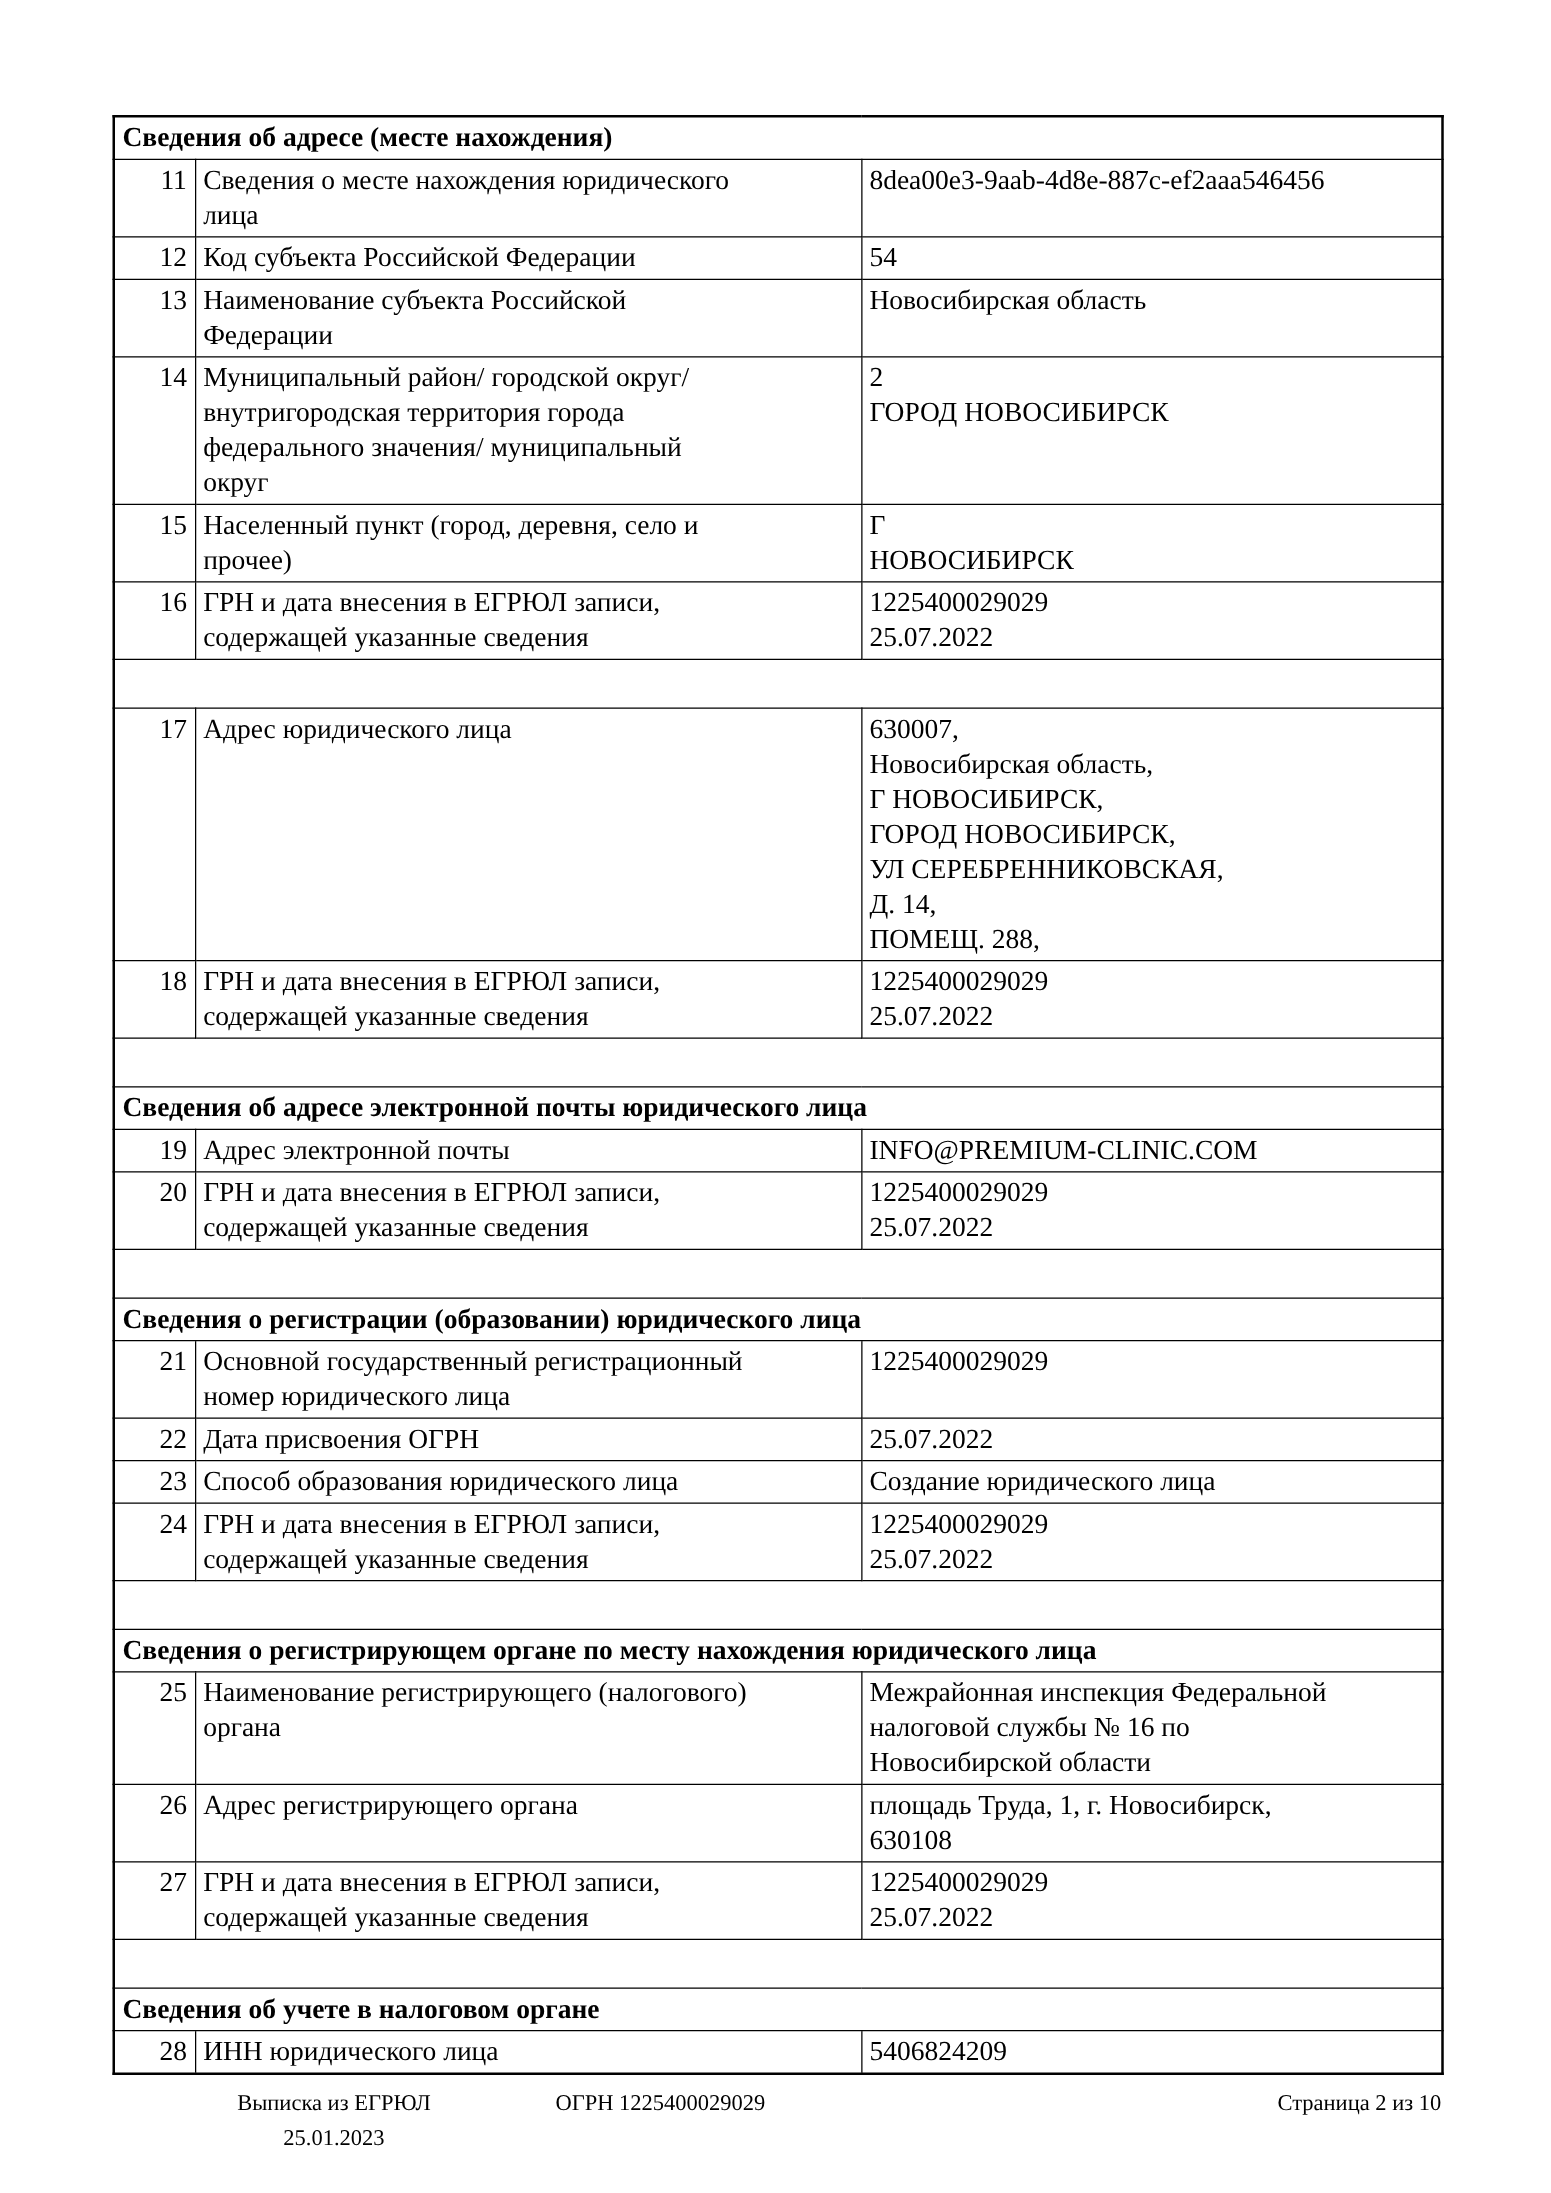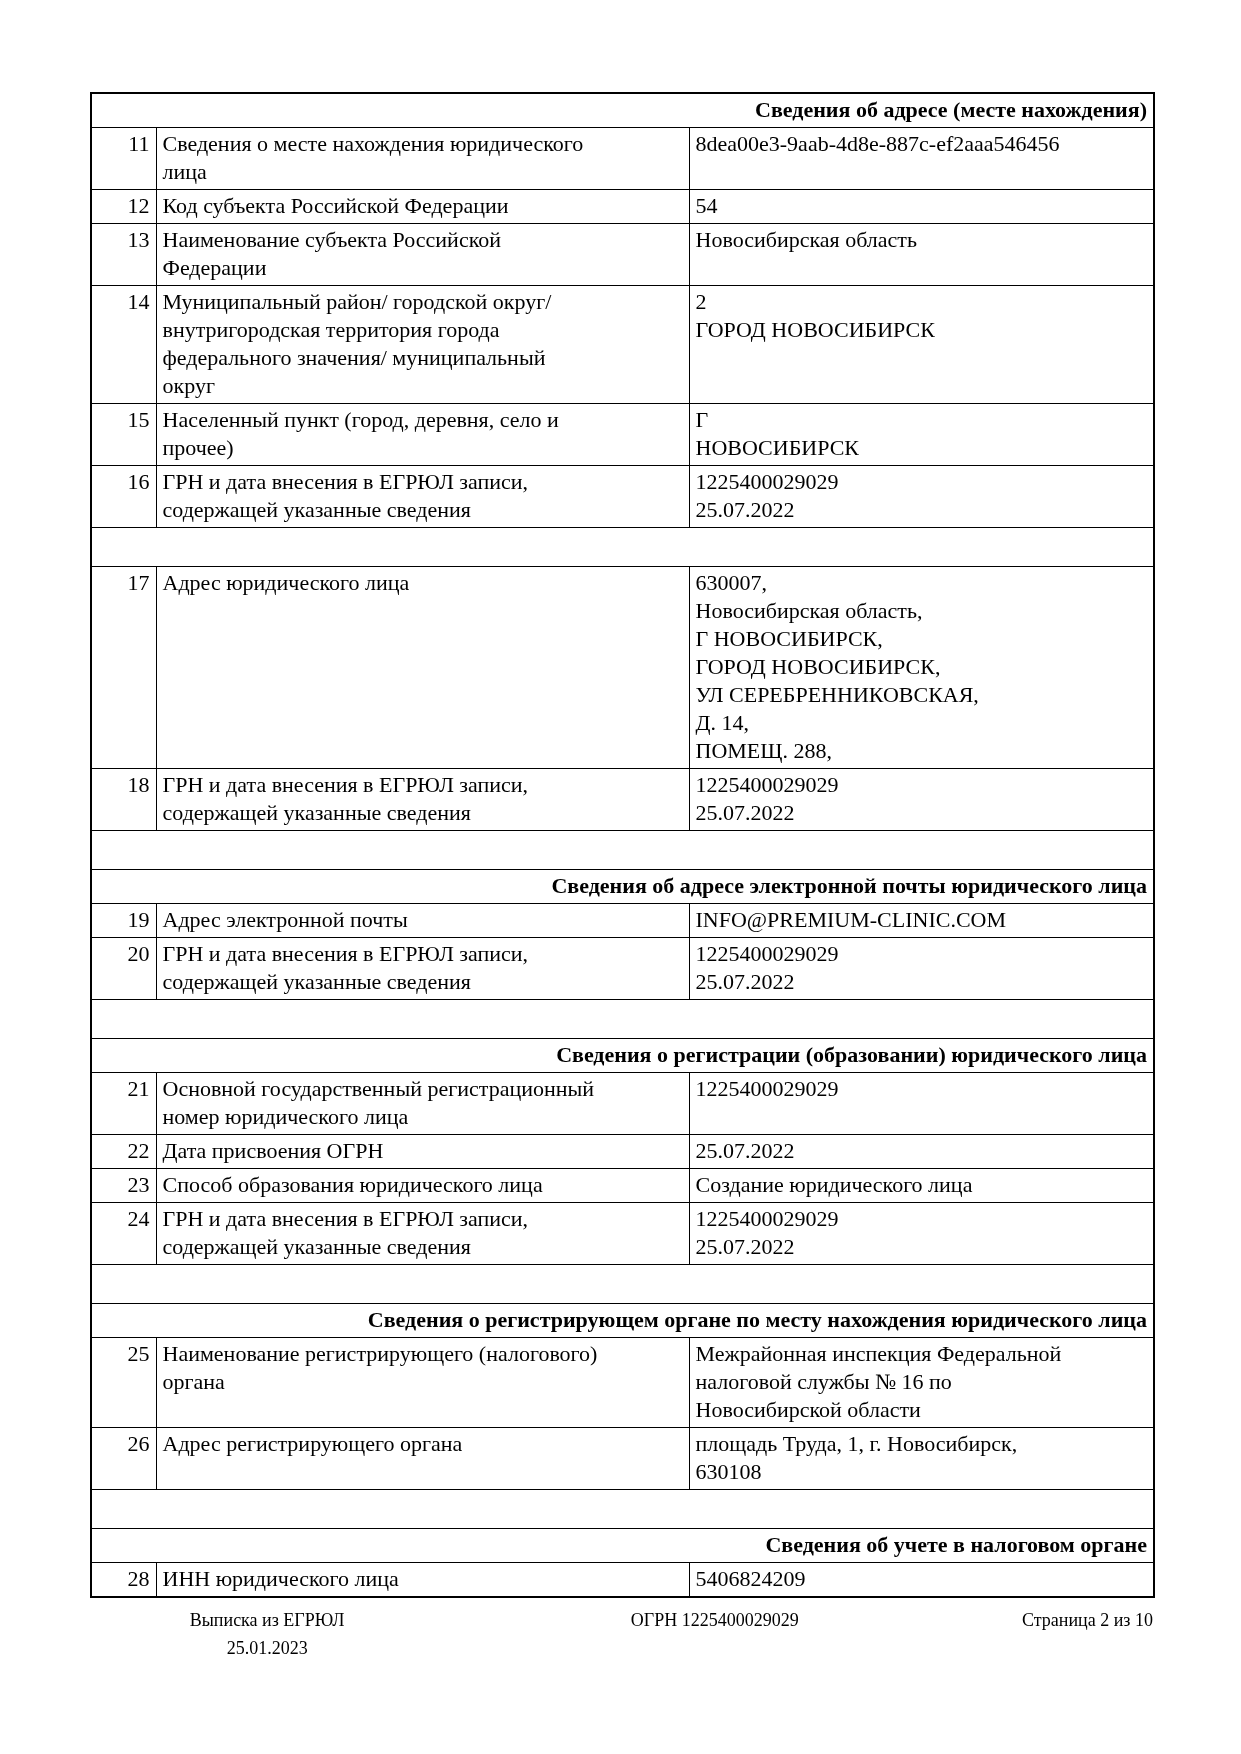--- a/index.html
+++ b/index.html
@@ -27,32 +27,32 @@
     font-size: 22px;
     line-height: 28px;
     padding: 2px 6px 3px 6px;
     white-space: pre-line;
     overflow: hidden;
     word-wrap: break-word;
   }
   td.num { text-align: right; padding-left: 2px; padding-right: 2px; }
   tr.sec td {
     font-weight: bold;
-    text-align: right;
+    text-align: left;
     white-space: normal;
   }
   tr.spacer td { height: 38px; padding: 0; }
   .footer {
     display: flex;
     margin: 8px 88px 0 90px;
     font-size: 18px;
     line-height: 28px;
   }
   .f-left  { flex: 1; text-align: center; }
-  .f-center{ flex: 1; text-align: right; }
+  .f-center{ flex: 1; text-align: left; }
   .f-right { flex: 1; text-align: right; }
 </style>
 </head>
 <body>
 
 <div class="page">
 
   <table class="doc">
     <colgroup>
       <col style="width:65px">
@@ -184,20 +184,27 @@
         <td class="val">Межрайонная инспекция Федеральной
 налоговой службы № 16 по
 Новосибирской области</td>
       </tr>
       <tr>
         <td class="num">26</td>
         <td class="lbl">Адрес регистрирующего органа</td>
         <td class="val">площадь Труда, 1, г. Новосибирск,
 630108</td>
       </tr>
+      <tr>
+        <td class="num">27</td>
+        <td class="lbl">ГРН и дата внесения в ЕГРЮЛ записи,
+содержащей указанные сведения</td>
+        <td class="val">1225400029029
+25.07.2022</td>
+      </tr>
       <tr class="spacer">
         <td colspan="3"></td>
       </tr>
       <tr class="sec">
         <td colspan="3">Сведения об учете в налоговом органе</td>
       </tr>
       <tr>
         <td class="num">28</td>
         <td class="lbl">ИНН юридического лица</td>
         <td class="val">5406824209</td>

